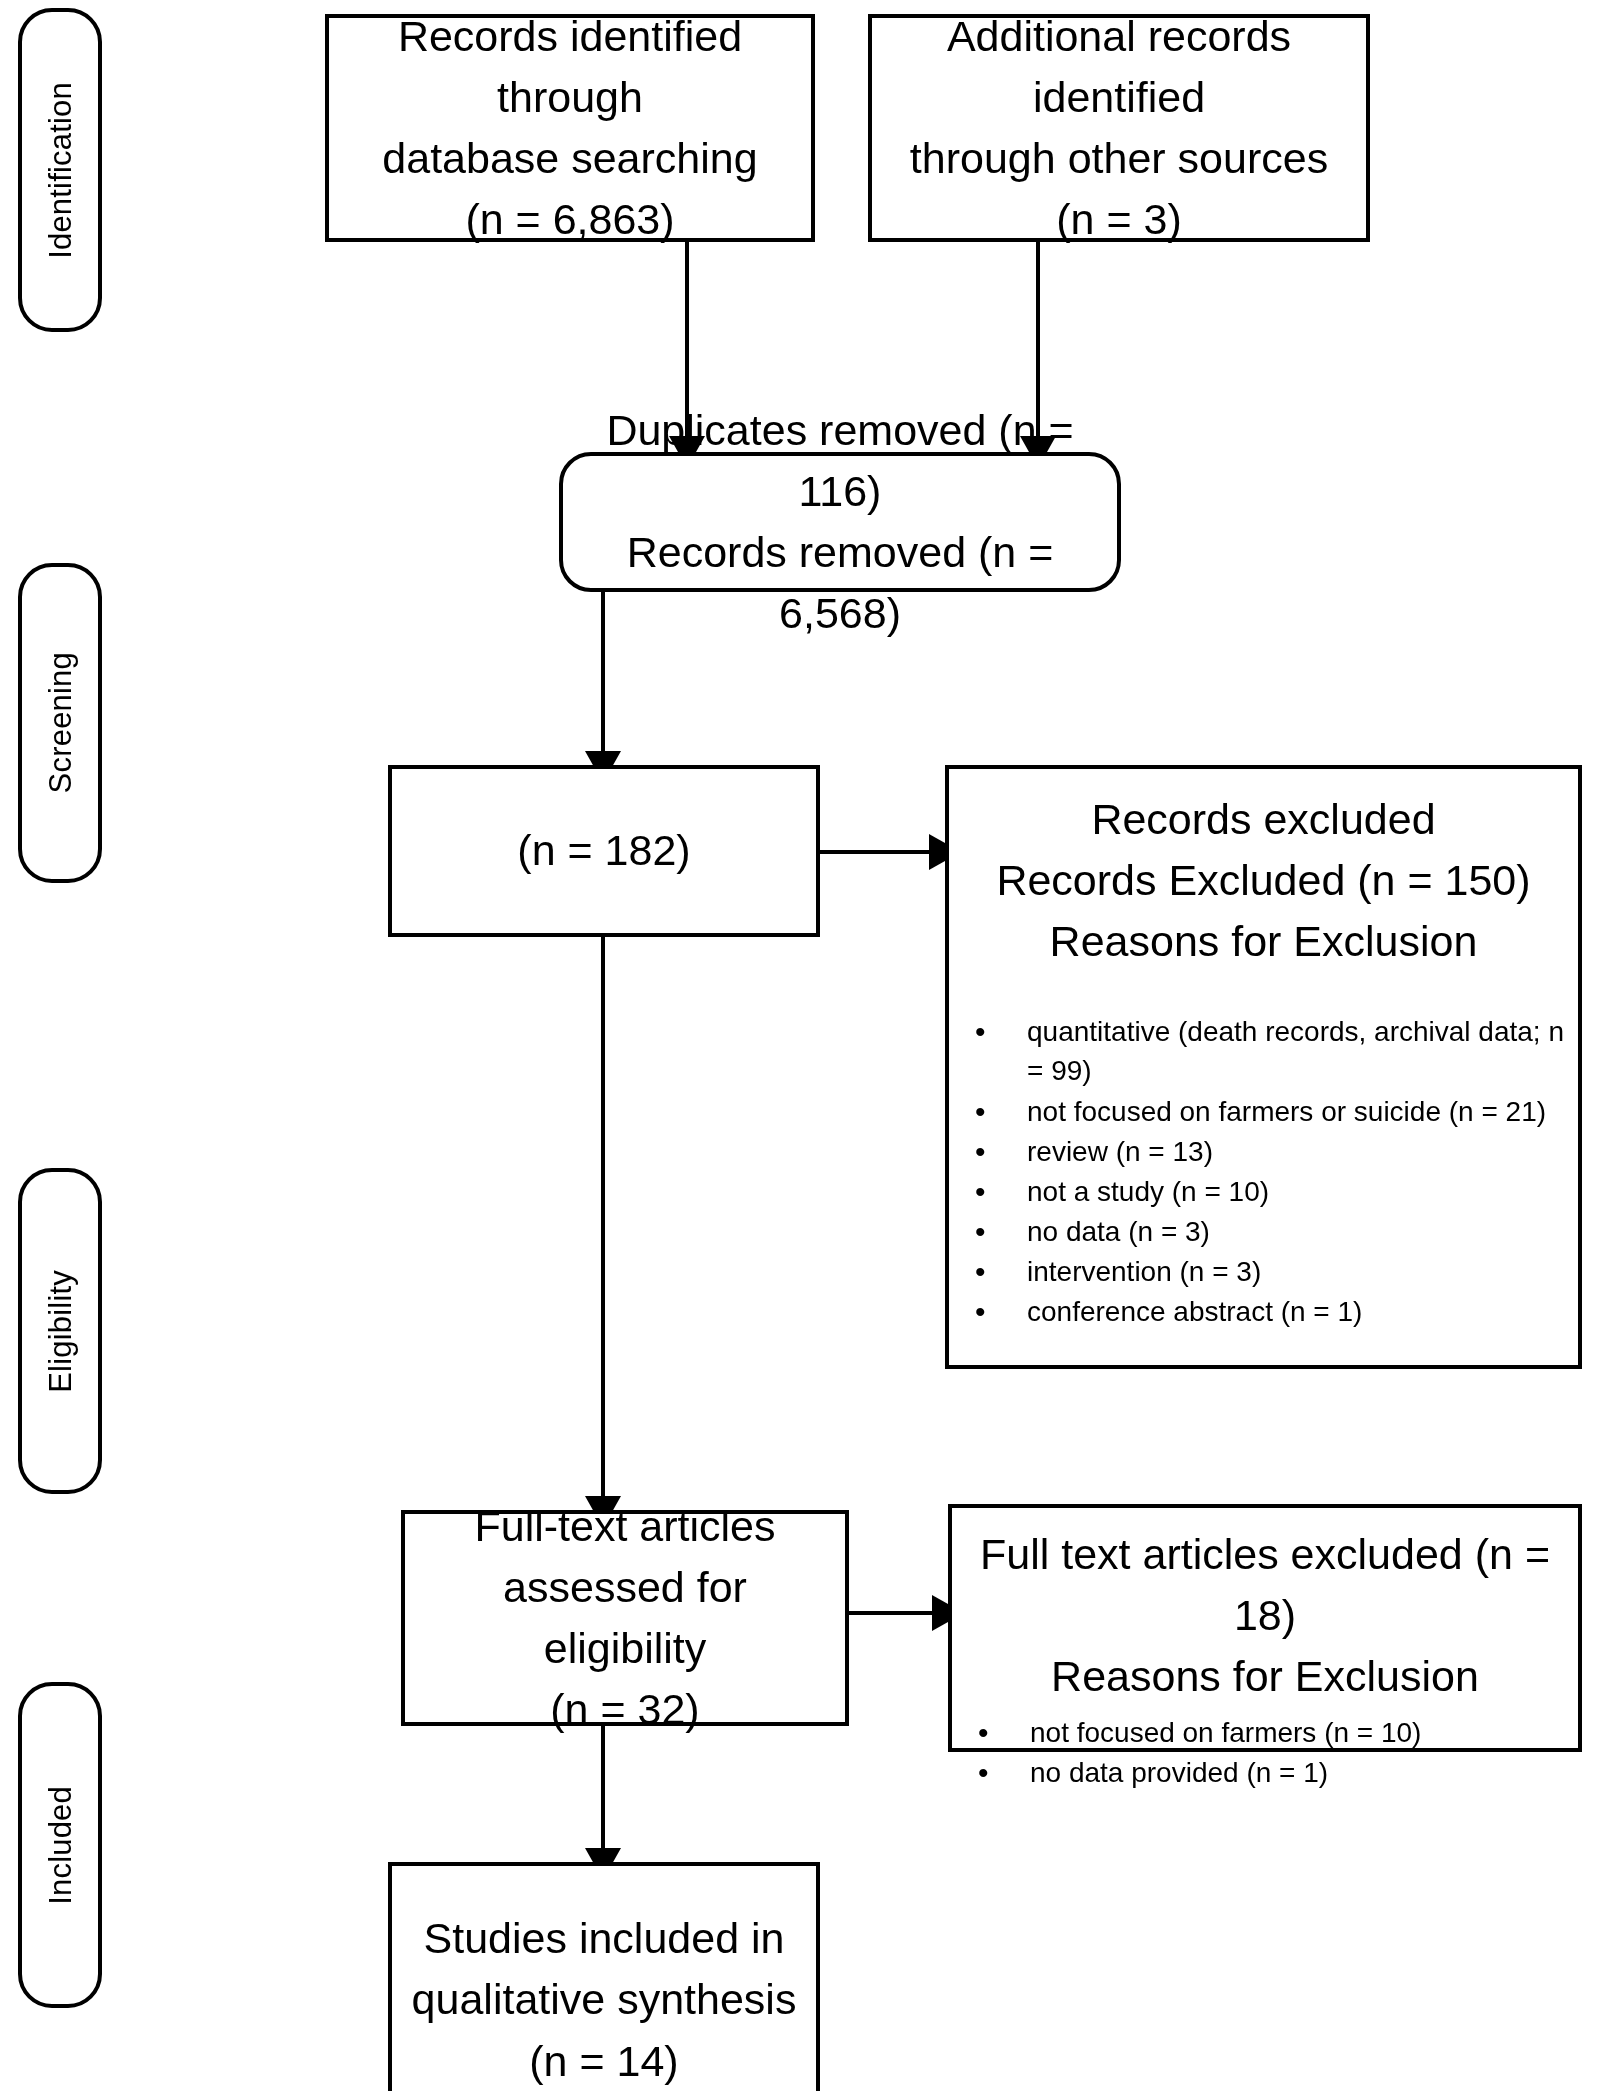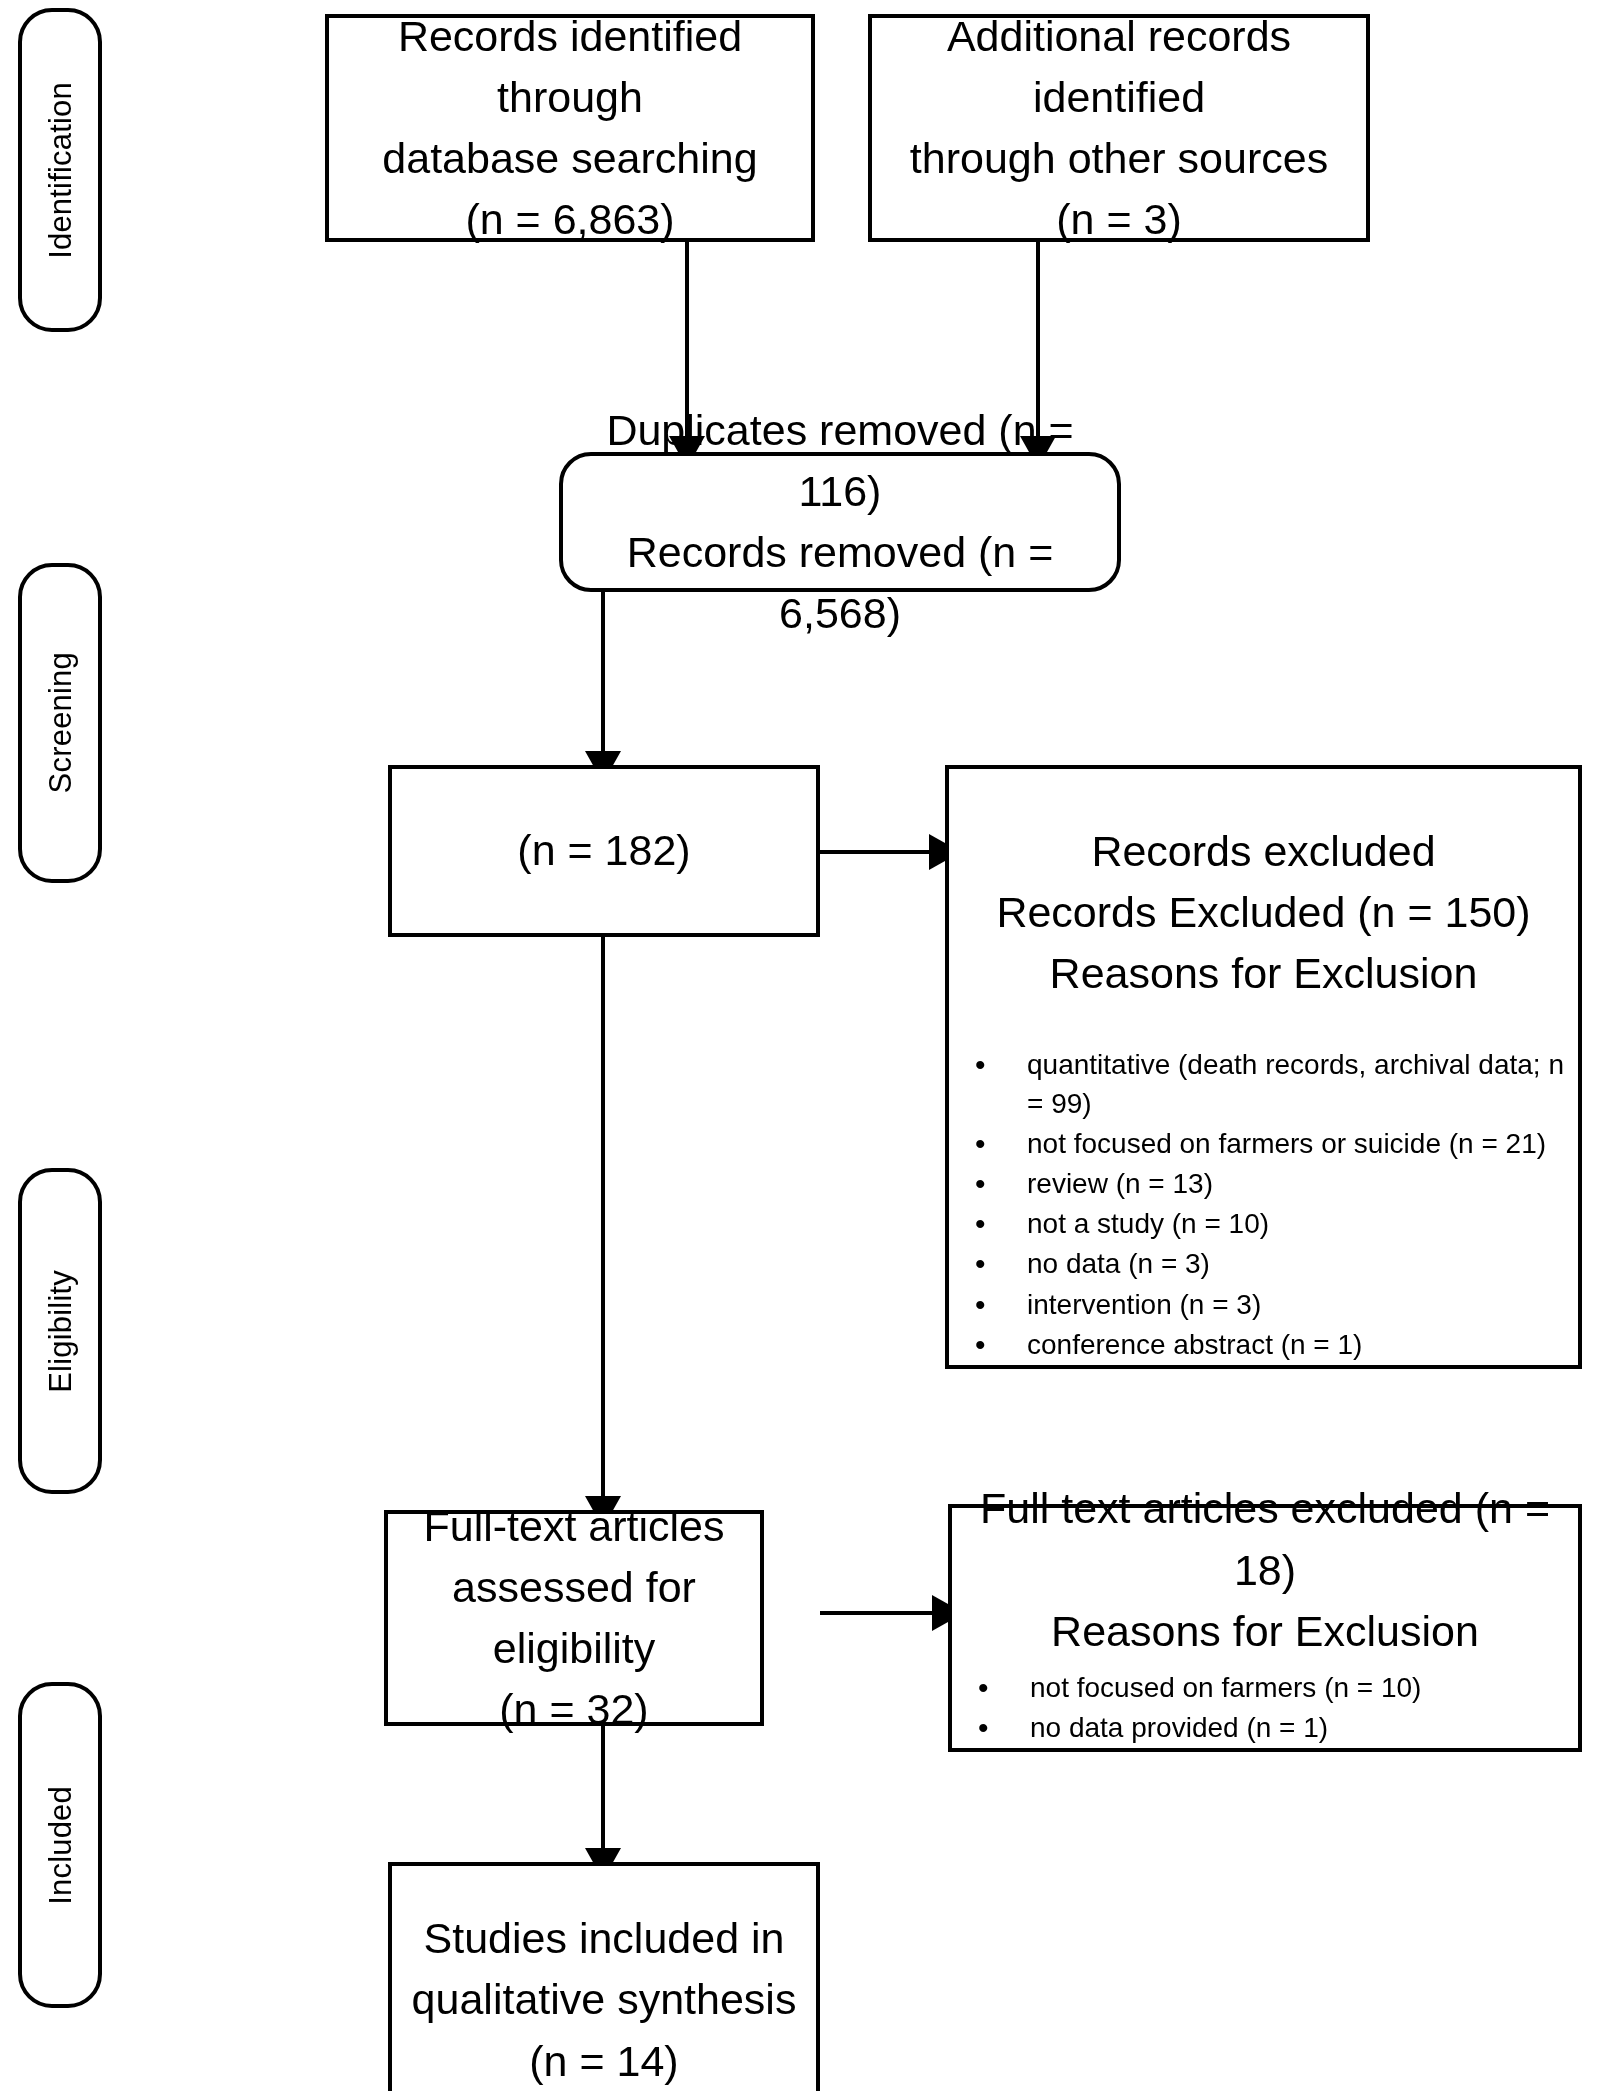--- a/index.html
+++ b/index.html
@@ -37,21 +37,21 @@
   .flow-box {
     position: absolute;
     border: 4px solid #000000;
     background: #ffffff;
     box-sizing: border-box;
     display: flex;
     flex-direction: column;
     justify-content: center;
   }
   .flow-box.topalign {
-    justify-content: flex-end;
+    justify-content: flex-start;
   }
   .centered-text {
     text-align: center;
     font-size: 43px;
     line-height: 1.42;
     padding: 0 14px;
   }
   .centered-text .ln { display: block; }
   ul.reasons {
     list-style: none;
@@ -164,21 +164,21 @@
       <li>quantitative (death records, archival data; n = 99)</li>
       <li>not focused on farmers or suicide (n = 21)</li>
       <li>review (n = 13)</li>
       <li>not a study (n = 10)</li>
       <li>no data (n = 3)</li>
       <li>intervention (n = 3)</li>
       <li>conference abstract (n = 1)</li>
     </ul>
   </div>
 
-  <div class="flow-box" style="left:384px; top:1510px; width:380px; height:216px;">
+  <div class="flow-box" style="left:401px; top:1510px; width:448px; height:216px;">
     <div class="centered-text">
       <span class="ln">Full-text articles</span>
       <span class="ln">assessed for eligibility</span>
       <span class="ln">(n = 32)</span>
     </div>
   </div>
 
   <div class="flow-box topalign" style="left:948px; top:1504px; width:634px; height:248px; padding-top:16px;">
     <div class="centered-text">
       <span class="ln">Full text articles excluded (n = 18)</span>

